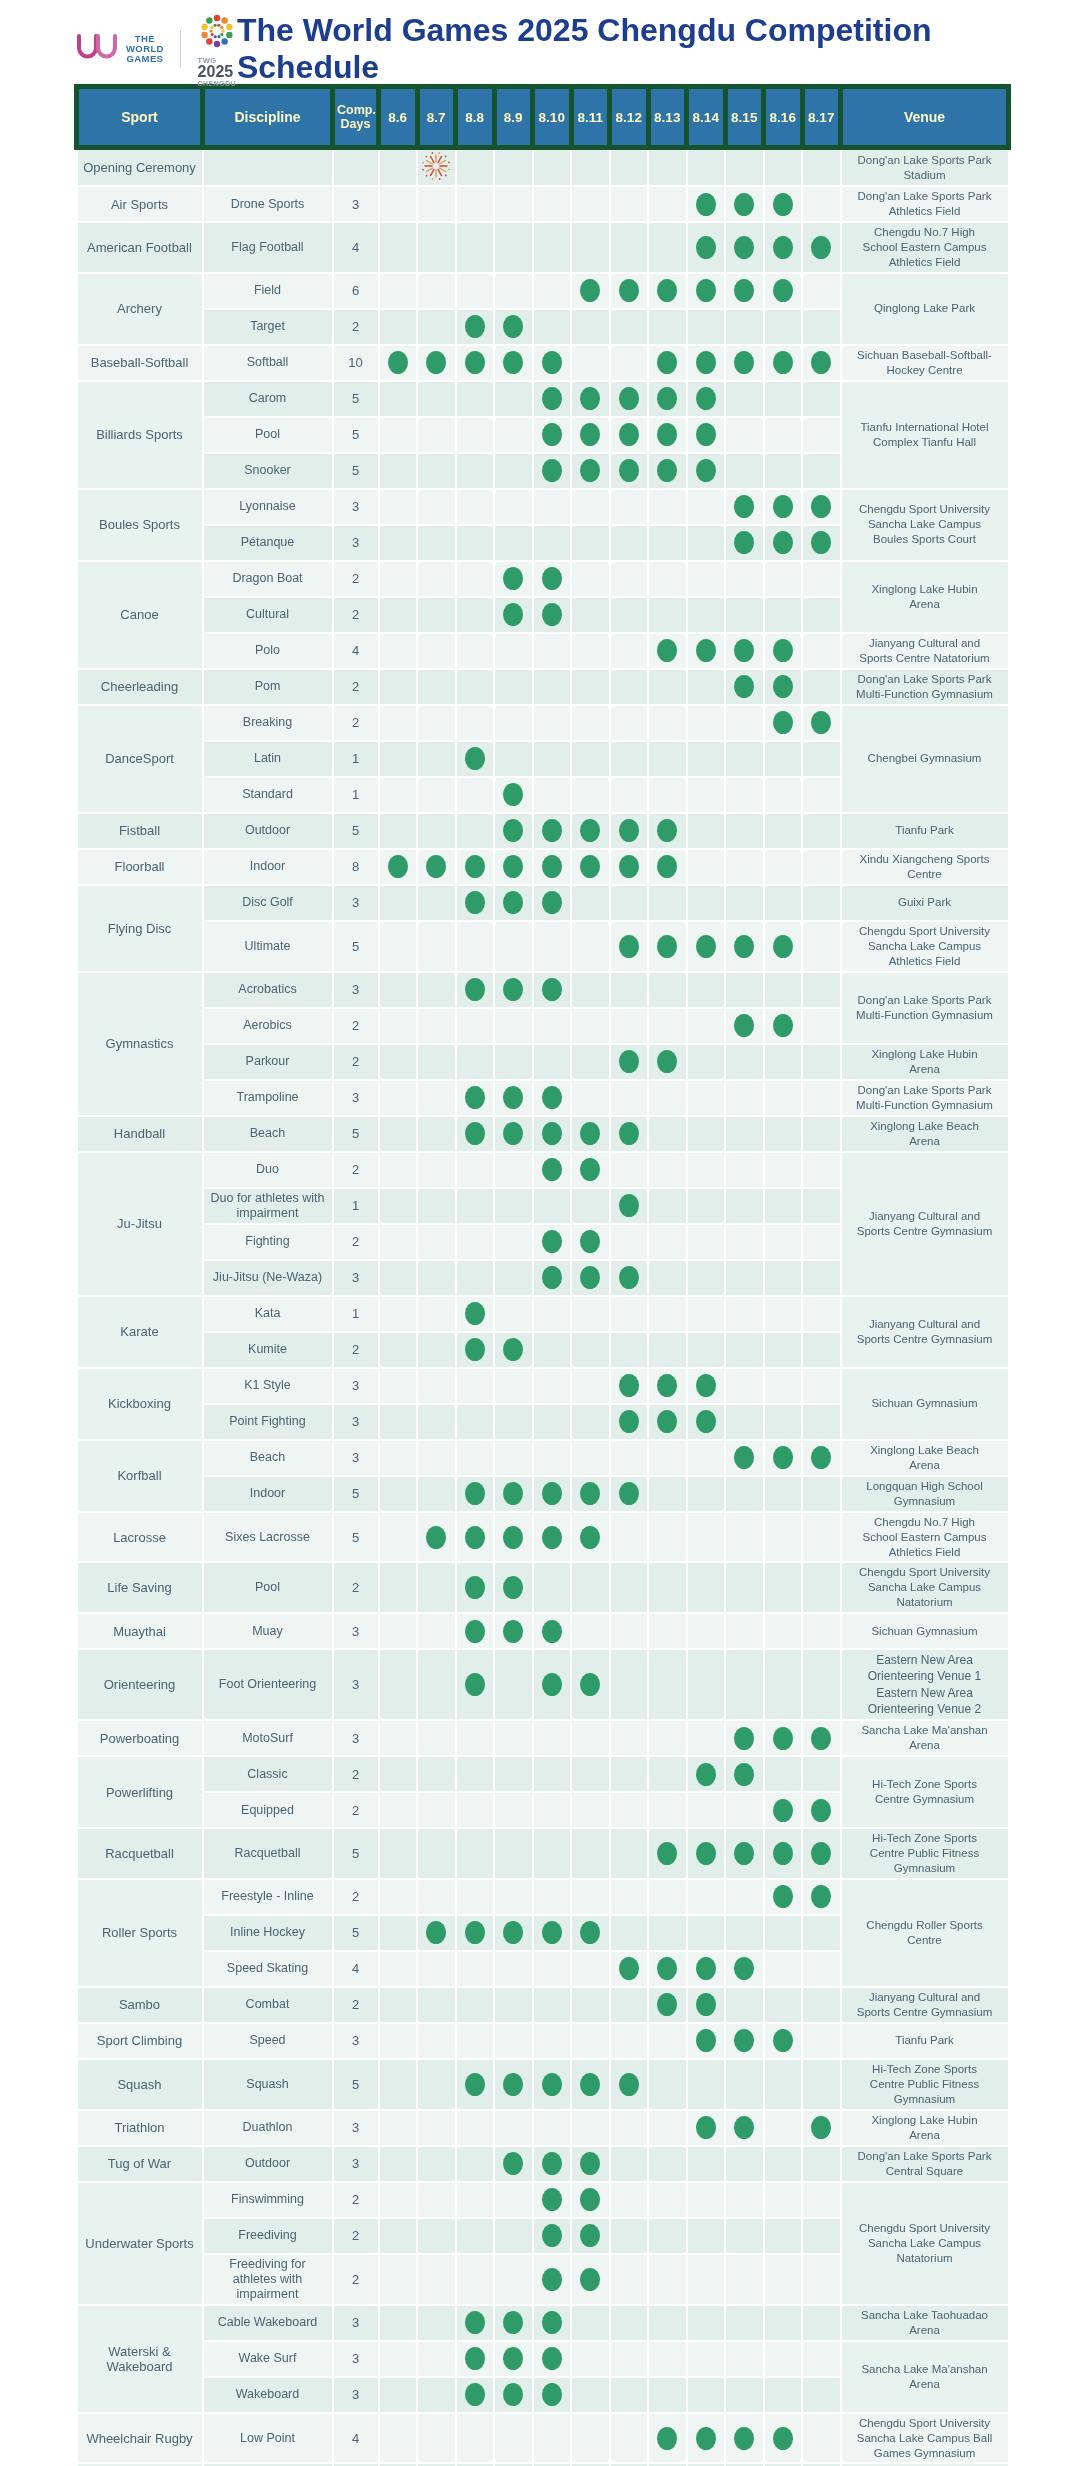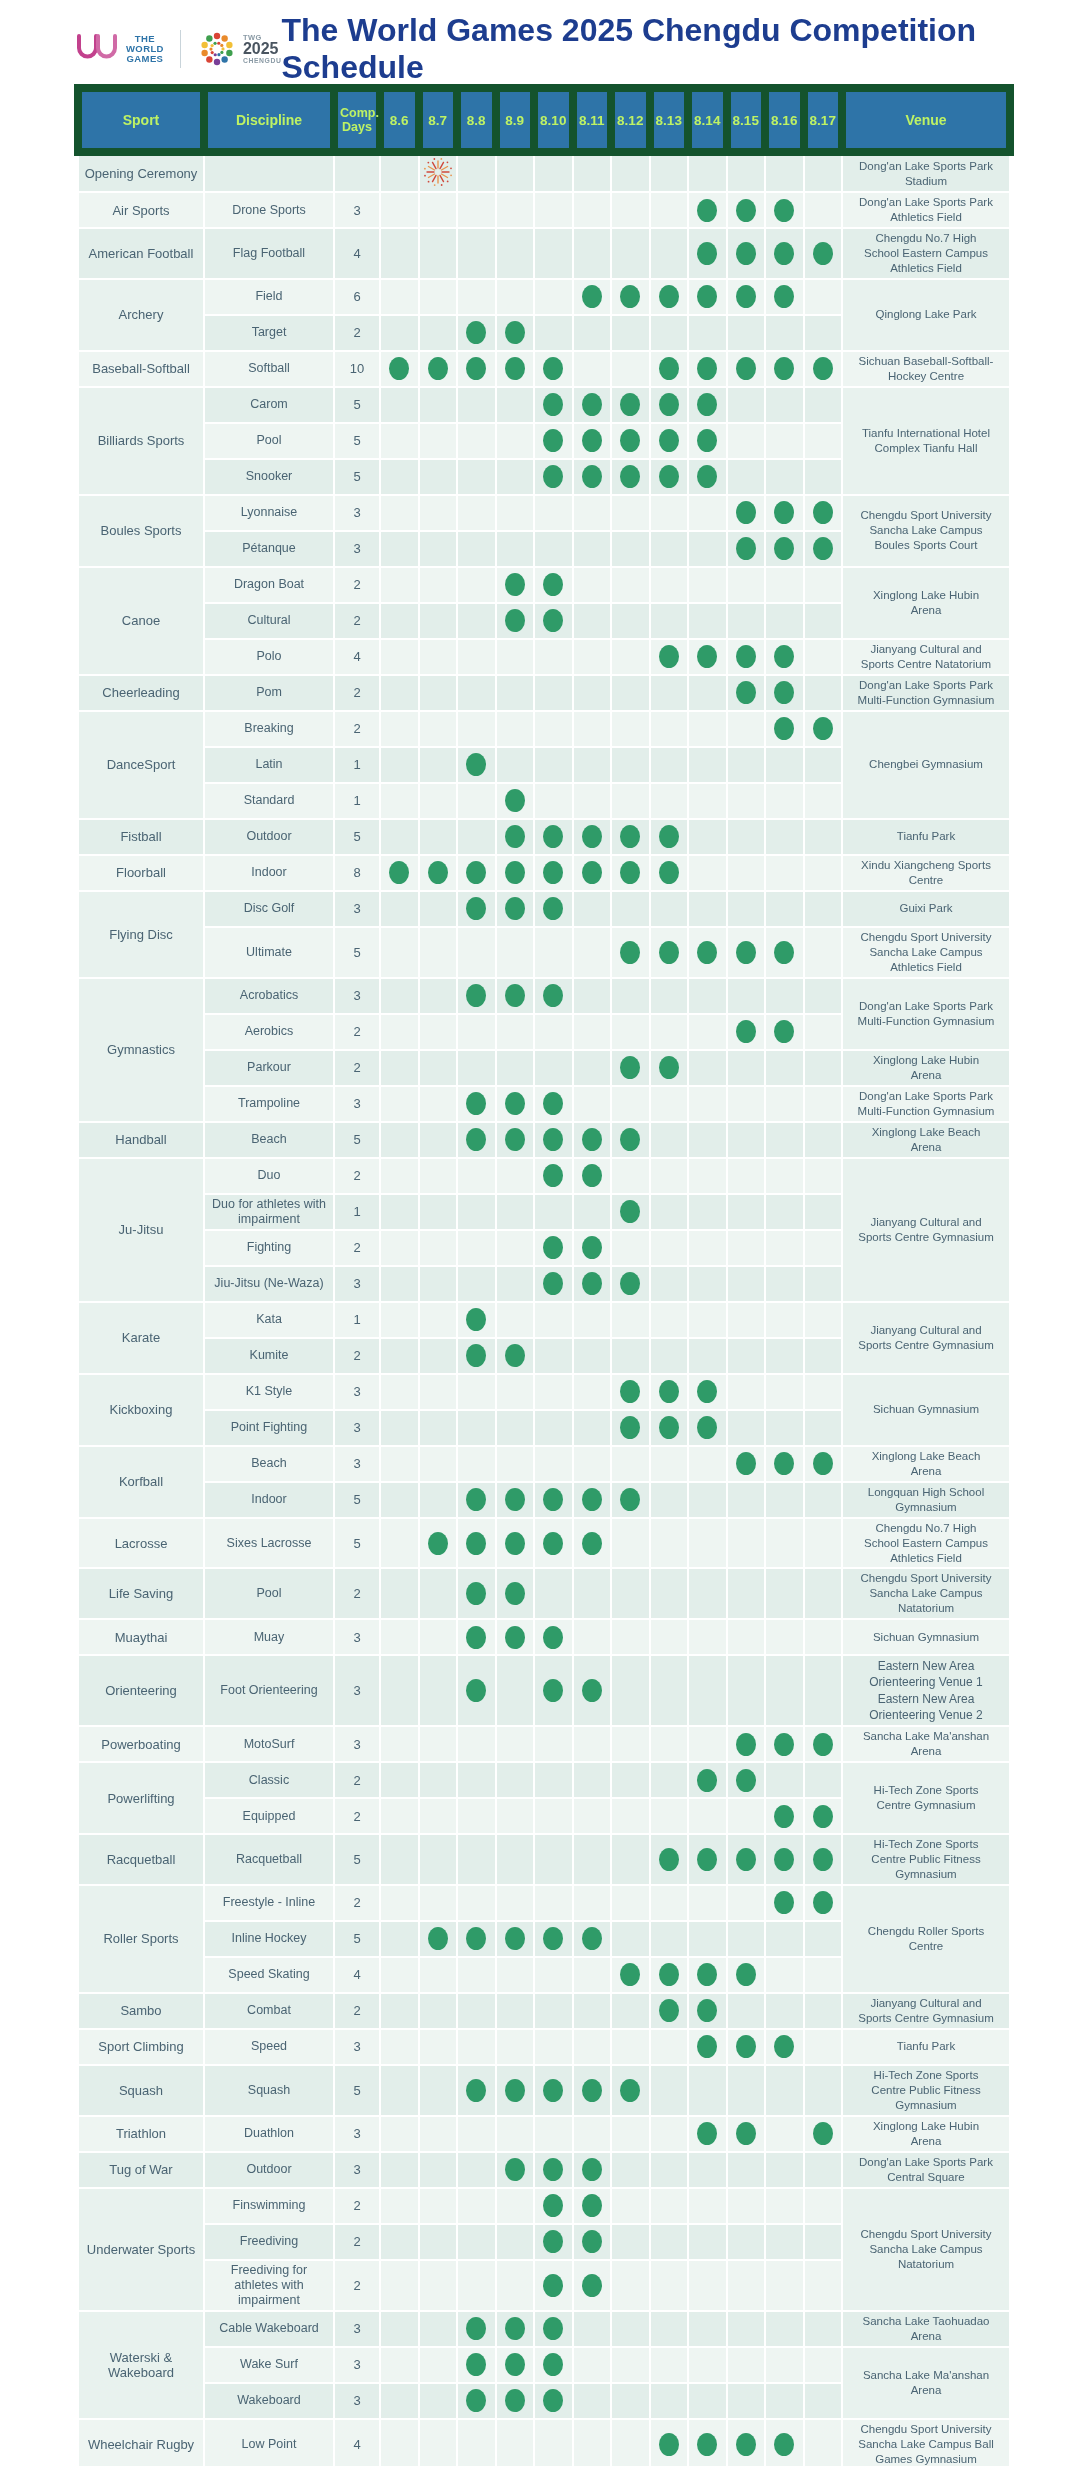--- a/index.html
+++ b/index.html
@@ -15,32 +15,32 @@
   html,body{margin:0;padding:0;background:#ffffff;}
   body{width:1080px;font-family:"Liberation Sans",sans-serif;}
   .page{width:1080px;min-height:2466px;box-sizing:border-box;padding:24px 74px 30px 74px;background:#ffffff;}
 
   
   .top-bar{display:flex;align-items:center;height:50px;margin-bottom:10px;}
   .brand{display:flex;align-items:center;gap:10px;flex:0 0 auto;}
   .twg-logo{display:flex;align-items:center;gap:6px;}
   .twg-text{color:var(--blue);font-weight:bold;font-size:9.5px;line-height:1.08;letter-spacing:.4px;text-align:center;}
   .brand-divider{width:1px;height:38px;background:#c9d4da;margin:0 6px;}
-  .chengdu-logo{display:flex;align-items:center;gap:6px;}
+  .chengdu-logo{display:flex;align-items:center;gap:6px;flex-direction:column;}
   .ch-text{line-height:1.02;}
   .ch-text .t{display:block;font-size:7.5px;color:#8a9aa5;font-weight:bold;letter-spacing:.5px;}
   .ch-text .y{display:block;font-size:16px;color:#4a5560;font-weight:bold;}
   .ch-text .c{display:block;font-size:6.8px;color:#8a9aa5;font-weight:bold;letter-spacing:.6px;}
   .title{flex:1;margin:0;font-size:32px;font-weight:bold;color:var(--navy);}
 
   
   table{width:932px;border-collapse:collapse;table-layout:fixed;}
   col.c-sport{width:126px;} col.c-disc{width:130px;} col.c-days{width:46px;}
   col.c-date{width:38.5px;} col.c-venue{width:168px;}
-  th{background:var(--blue);color:#bef264;border:8px solid #14532d;height:52px;
+  th{background:var(--blue);color:#fef9c3;border:5px solid #14532d;height:52px;
      font-size:14px;font-weight:bold;padding:2px;text-align:center;vertical-align:middle;}
   th.date-th{font-size:13.5px;padding:2px 0;}
   th.days-th{font-size:12.5px;line-height:1.15;}
   td{border:2px solid #fff;text-align:center;vertical-align:middle;color:var(--text);
      height:30px;padding:2px 4px;font-size:13px;}
   tr.r-sage td{background:var(--sage);}
   tr.r-light td{background:var(--light);}
   td.span-cell{background:var(--span) !important;}
   td.sport-cell{font-size:13px;}
   td.disc-cell{font-size:12.5px;line-height:1.2;}

